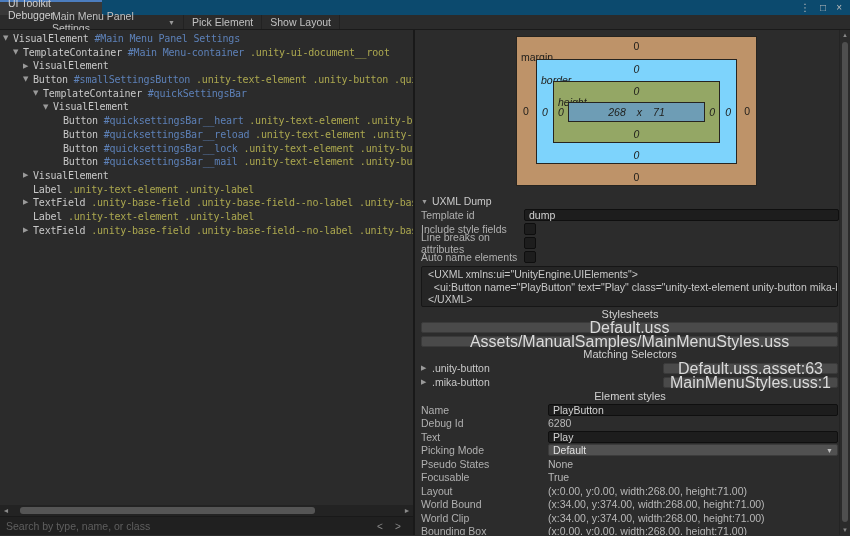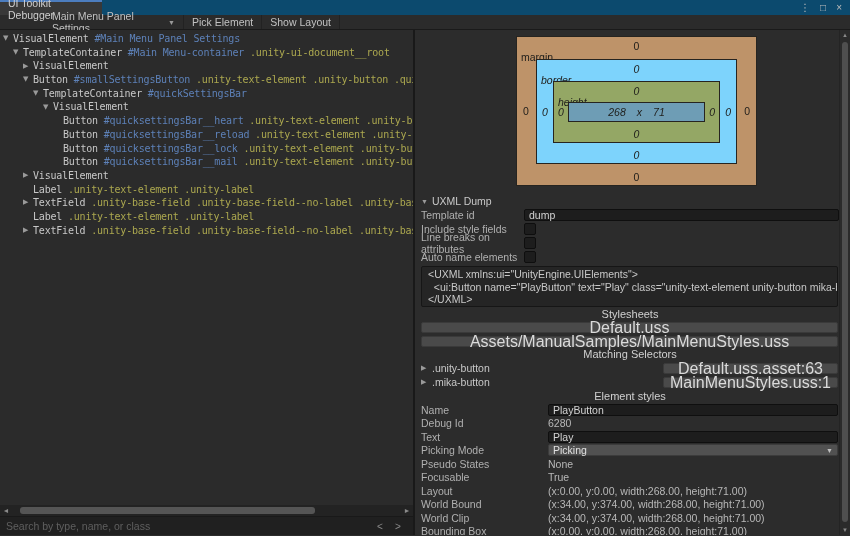--- a/index.html
+++ b/index.html
@@ -258,21 +258,21 @@
               <span class="prop-label">Debug Id</span>
               <span class="val">6280</span>
             </div>
             <div class="style-row">
               <span class="prop-label">Text</span>
               <div class="field">Play</div>
             </div>
             <div class="style-row">
               <span class="prop-label">Picking Mode</span>
               <div class="dropdown">
-                <span>Picking</span>
+                <span>Default</span>
                 <span class="dd-arrow">▼</span>
               </div>
             </div>
             <div class="style-row">
               <span class="prop-label">Pseudo States</span>
               <span class="val">None</span>
             </div>
             <div class="style-row">
               <span class="prop-label">Focusable</span>
               <span class="val">True</span>

